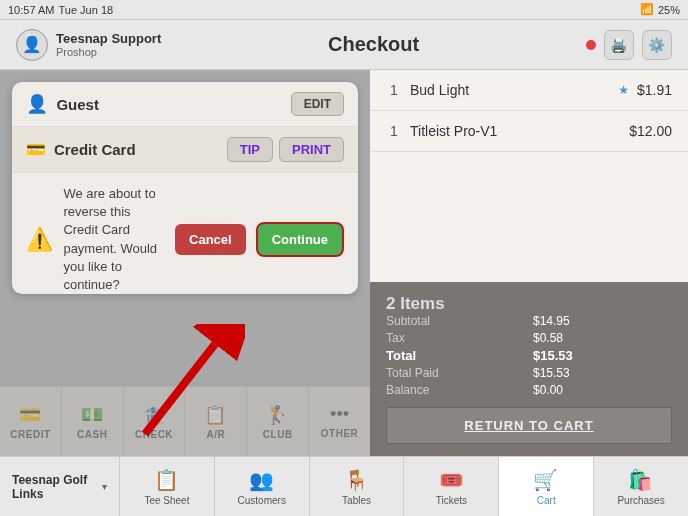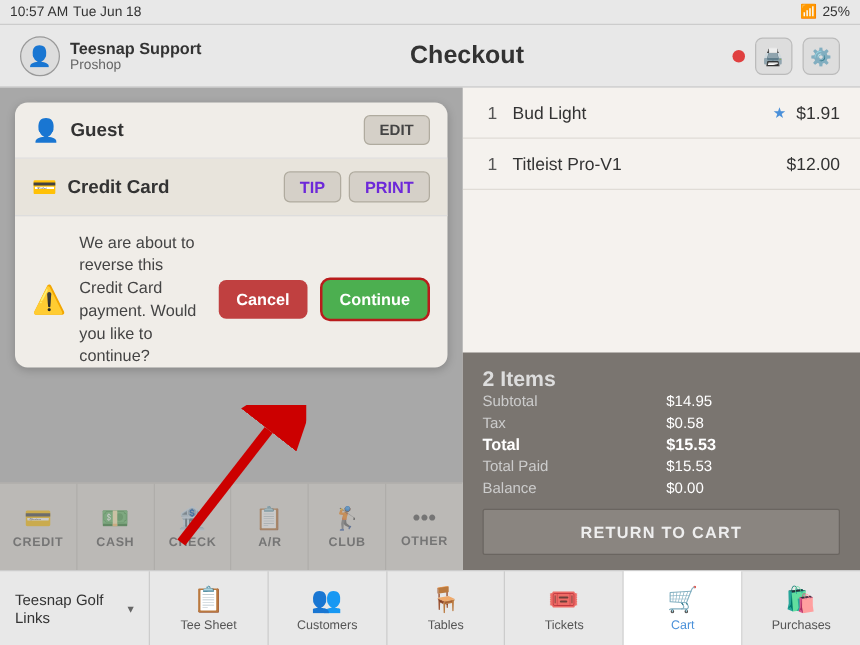--- a/index.html
+++ b/index.html
@@ -284,39 +284,40 @@
       background: #8a8580;
       border: 1px solid #6a6560;
       border-radius: 2px;
       padding: 10px;
       font-size: 13px;
       font-weight: 700;
       color: #eee;
       letter-spacing: 1px;
       cursor: pointer;
       text-align: center;
+      text-decoration: underline;
     }
 
     
     .bottom-nav {
       height: 60px;
       background: #e8e8e8;
       border-top: 1px solid #ccc;
       display: flex;
       align-items: stretch;
     }
     .nav-left {
       width: 120px;
       display: flex;
       align-items: center;
       padding: 0 12px;
       gap: 4px;
       border-right: 1px solid #ccc;
     }
-    .nav-venue { font-size: 12px; font-weight: 400; color: #333; }
+    .nav-venue { font-size: 12px; font-weight: 700; color: #333; }
     .nav-chevron { font-size: 10px; color: #666; }
     .nav-items {
       flex: 1;
       display: flex;
     }
     .nav-item {
       flex: 1;
       display: flex;
       flex-direction: column;
       align-items: center;

